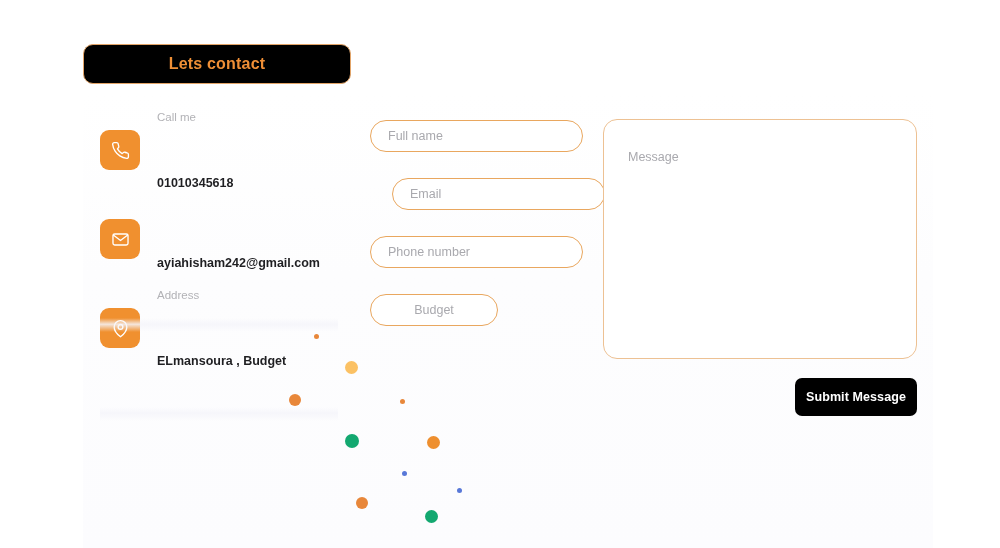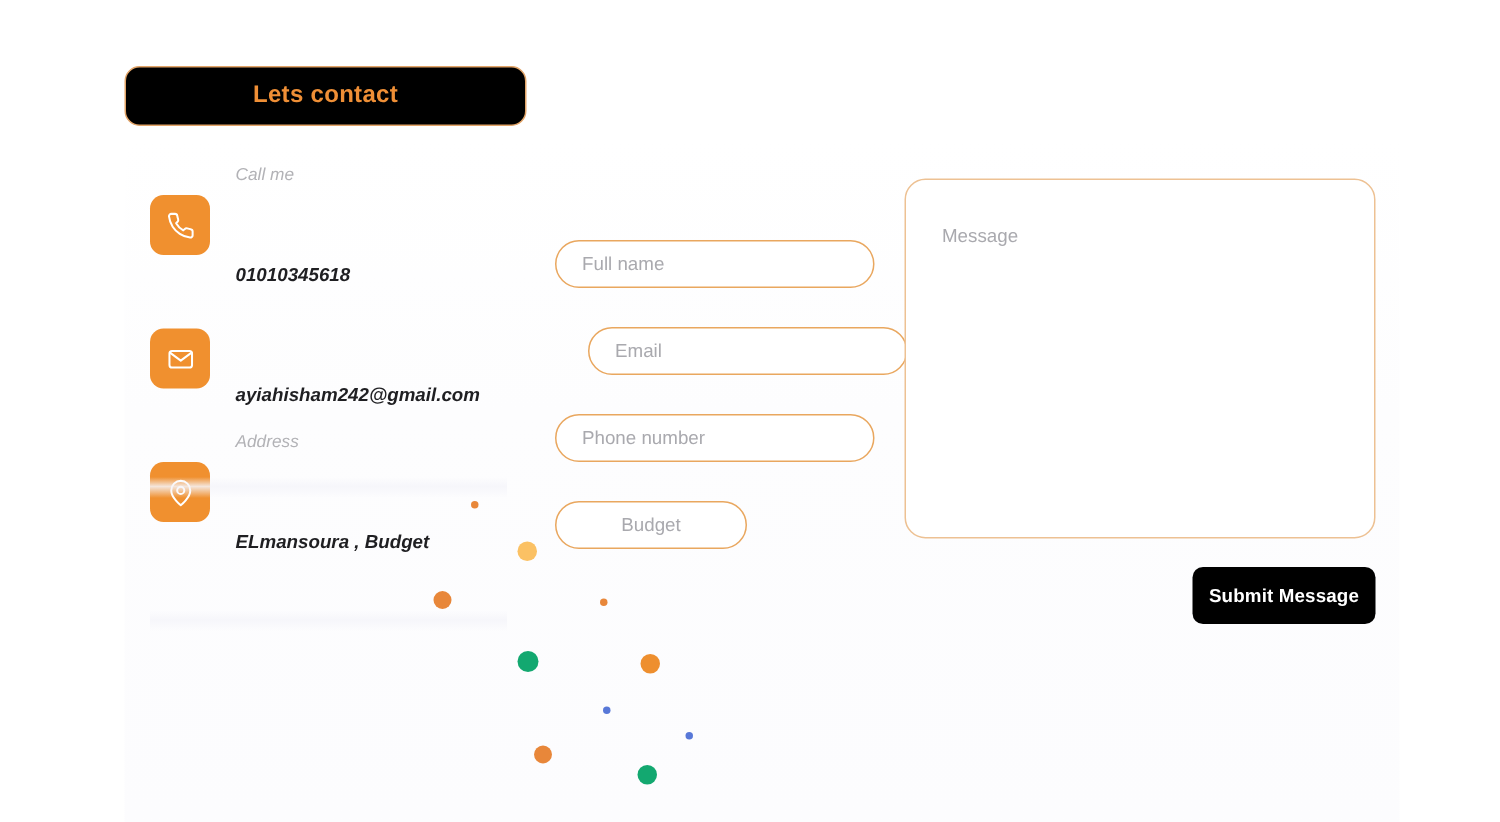--- a/index.html
+++ b/index.html
@@ -53,21 +53,20 @@
     position: absolute;
     left: 100px;
     top: 130px;
     width: 240px;
   }
   .contact-item {
     position: relative;
     display: flex;
     height: 40px;
     margin-bottom: 49px;
-    font-style: italic;
   }
   .contact-item:last-child { margin-bottom: 0; }
 
   .contact-icon {
     width: 40px;
     height: 40px;
     border-radius: 9px;
     background: #f0902f;
     display: flex;
     align-items: center;
@@ -113,21 +112,20 @@
     box-sizing: border-box;
     border: 1px solid #e9a75f;
     border-radius: 30px;
     background: #ffffff;
     font-family: "Liberation Sans", sans-serif;
     font-size: 12.5px;
     color: #30302f;
     padding: 15px 17px;
     outline: none;
     height: 30px;
-    margin-top: 40px;
   }
   .text-input::placeholder { color: #a9a9ae; }
 
   #input-fullname  { left: 370px; top: 120px; width: 213px; }
   #input-email     { left: 392px; top: 178px; width: 213px; }
   #input-phone     { left: 370px; top: 236px; width: 213px; }
   #input-budget    { left: 370px; top: 294px; width: 128px; text-align: center; }
 
   
   #input-message {

